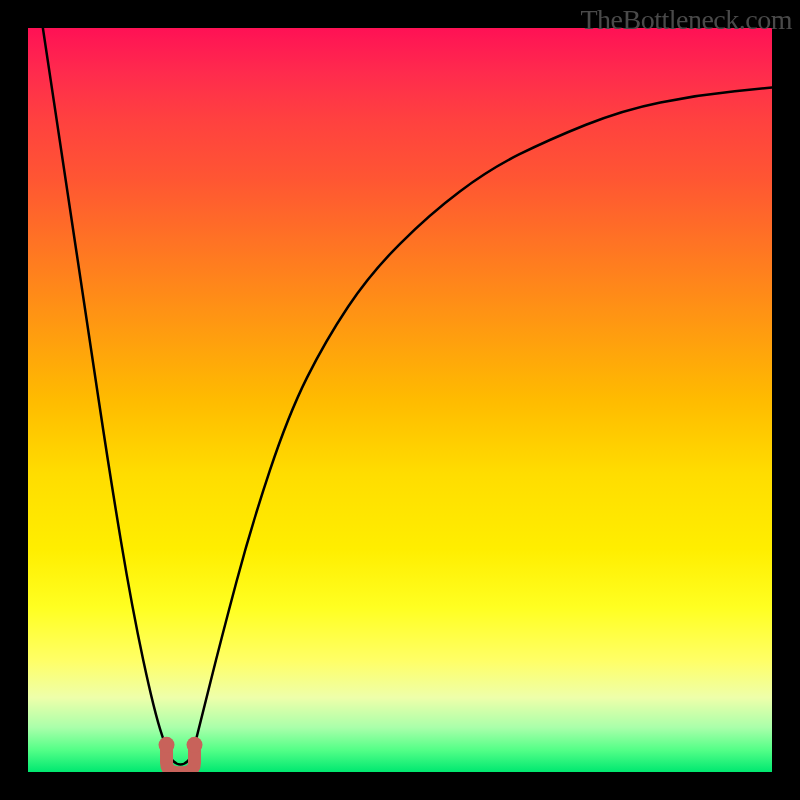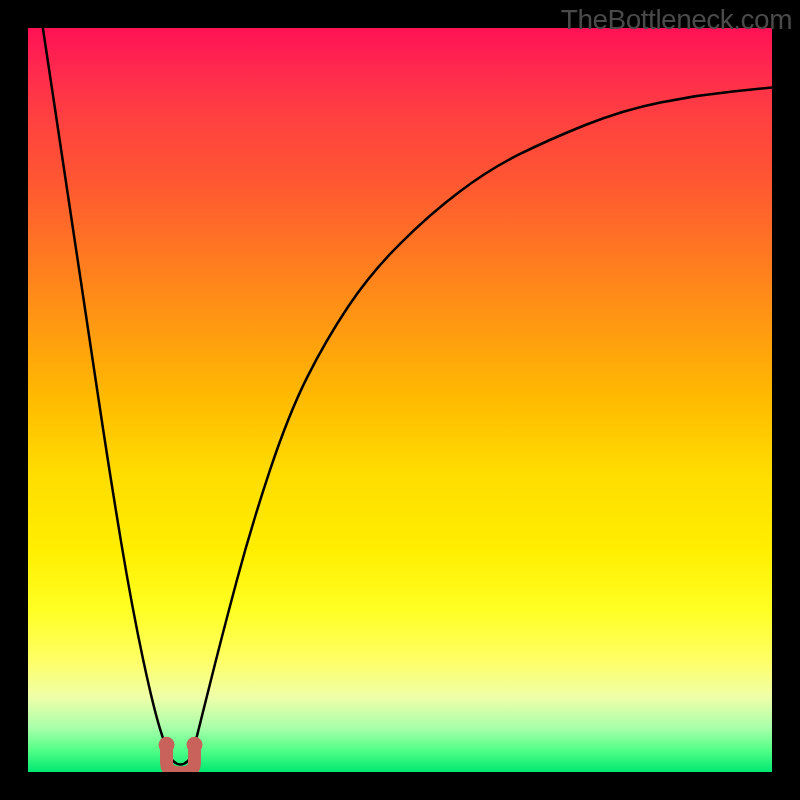--- a/index.html
+++ b/index.html
@@ -36,20 +36,21 @@
     );
   }
   .watermark {
     position: absolute;
     top: 4px;
     right: 8px;
     color: #4a4a4a;
     font-size: 28px;
     font-weight: 500;
     letter-spacing: -0.5px;
+    font-family: Liberation Serif, serif;
   }
   svg.curve {
     position: absolute;
     left: 28px;
     top: 28px;
     width: 744px;
     height: 744px;
   }
 </style>
 </head>

